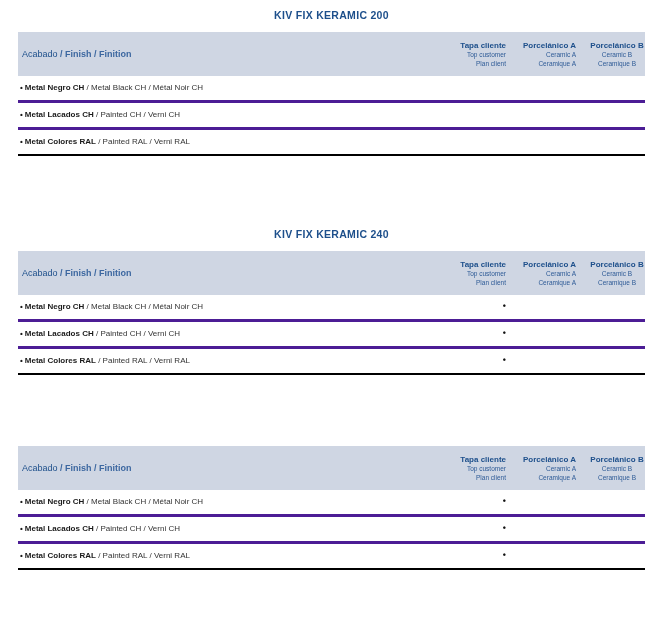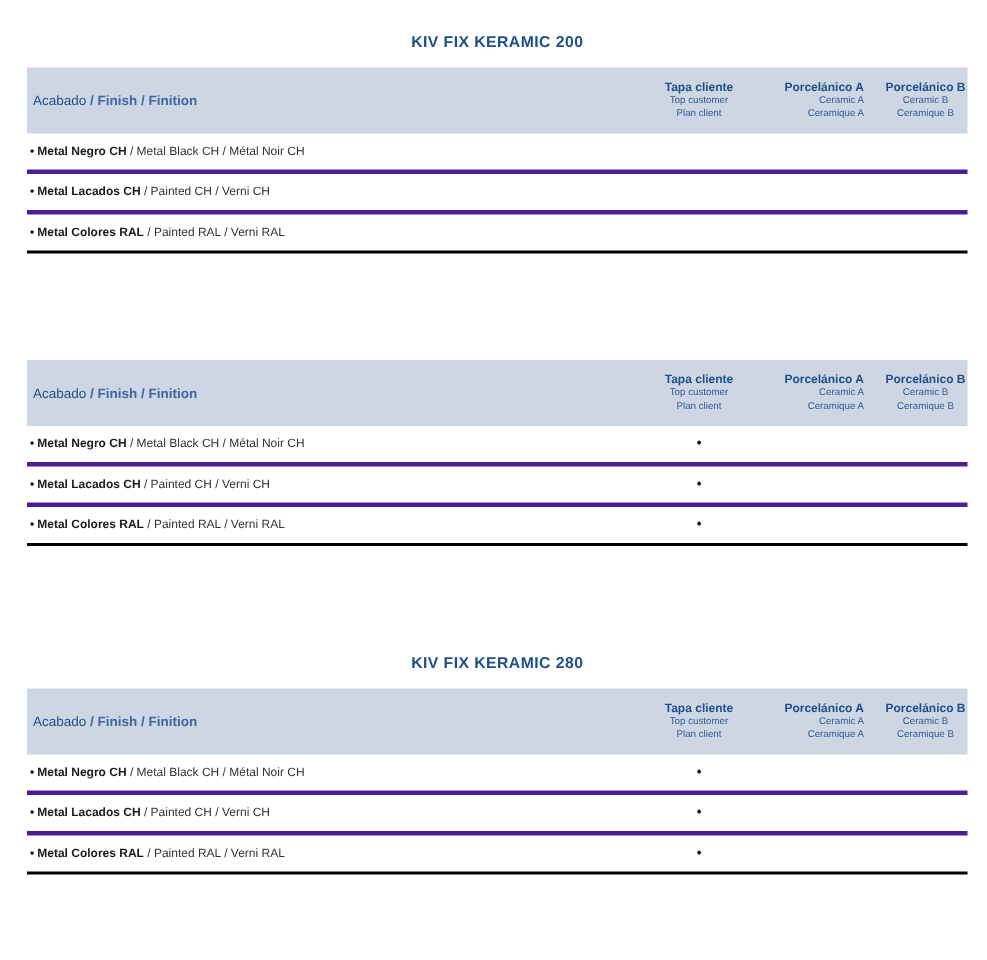--- a/index.html
+++ b/index.html
@@ -9,21 +9,21 @@
     width: 658px;
     height: 640px;
     overflow: hidden;
     font-family: "Liberation Sans", sans-serif;
     -webkit-font-smoothing: antialiased;
   }
   .page {
     position: relative;
     width: 658px;
     height: 564px;
-    padding-top: 21px;
+    padding-top: 8px;
     box-sizing: border-box;
   }
   .table-block {
     width: 627px;
     margin-left: 18px;
     position: relative;
   }
   .table-block + .table-block {
     margin-top: 71px;
   }
@@ -45,21 +45,21 @@
     position: absolute;
     left: 4px;
     top: 50%;
     transform: translateY(-50%);
     font-size: 9px;
     color: #1d4f8b;
     white-space: pre;
   }
   .acabado .hb { font-weight: normal; }
   .acabado .hr { font-weight: bold; color: #3c67a0; }
-  .colpos-tapa { position: absolute; left: 408px; width: 80px; text-align: center; }
+  .colpos-tapa { position: absolute; left: 408px; width: 80px; text-align: right; }
   .colpos-a    { position: absolute; left: 478px; width: 80px; text-align: right; }
   .colpos-b    { position: absolute; left: 559px; width: 80px; text-align: center; }
   .head-band .col {
     top: 50%;
     transform: translateY(-50%);
     color: #1d4f8b;
   }
   .head-band .c1 {
     font-size: 8px;
     font-weight: bold;
@@ -143,20 +143,21 @@
     </div>
     <div class="row">
       <div class="label"><span class="bullet">•</span><span class="rb">Metal Colores RAL</span><span class="rr"> / Painted RAL / Verni RAL</span></div>
       <div class="cell colpos-tapa"></div>
       <div class="cell colpos-a"></div>
       <div class="cell colpos-b"></div>
     </div>
   </section>
 
   <section class="table-block">
+    <h2 class="tbl-title">KIV FIX KERAMIC 240</h2>
     <div class="head-band">
       <div class="acabado"><span class="hb">Acabado</span><span class="hr"> / Finish / Finition</span></div>
       <div class="col colpos-tapa">
         <div class="c1">Tapa cliente</div>
         <div class="c2">Top customer</div>
         <div class="c2">Plan client</div>
       </div>
       <div class="col colpos-a">
         <div class="c1">Porcelánico A</div>
         <div class="c2">Ceramic A</div>
@@ -182,21 +183,20 @@
     </div>
     <div class="row">
       <div class="label"><span class="bullet">•</span><span class="rb">Metal Colores RAL</span><span class="rr"> / Painted RAL / Verni RAL</span></div>
       <div class="cell colpos-tapa">•</div>
       <div class="cell colpos-a"></div>
       <div class="cell colpos-b"></div>
     </div>
   </section>
 
   <section class="table-block">
-    <h2 class="tbl-title">KIV FIX KERAMIC 280</h2>
     <div class="head-band">
       <div class="acabado"><span class="hb">Acabado</span><span class="hr"> / Finish / Finition</span></div>
       <div class="col colpos-tapa">
         <div class="c1">Tapa cliente</div>
         <div class="c2">Top customer</div>
         <div class="c2">Plan client</div>
       </div>
       <div class="col colpos-a">
         <div class="c1">Porcelánico A</div>
         <div class="c2">Ceramic A</div>

